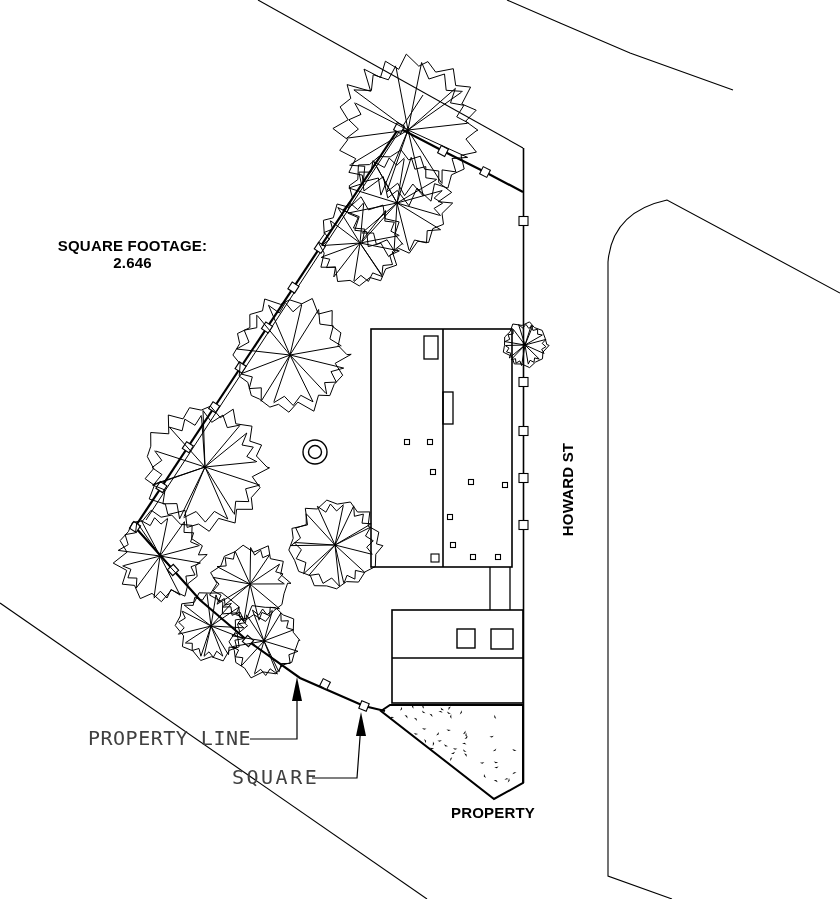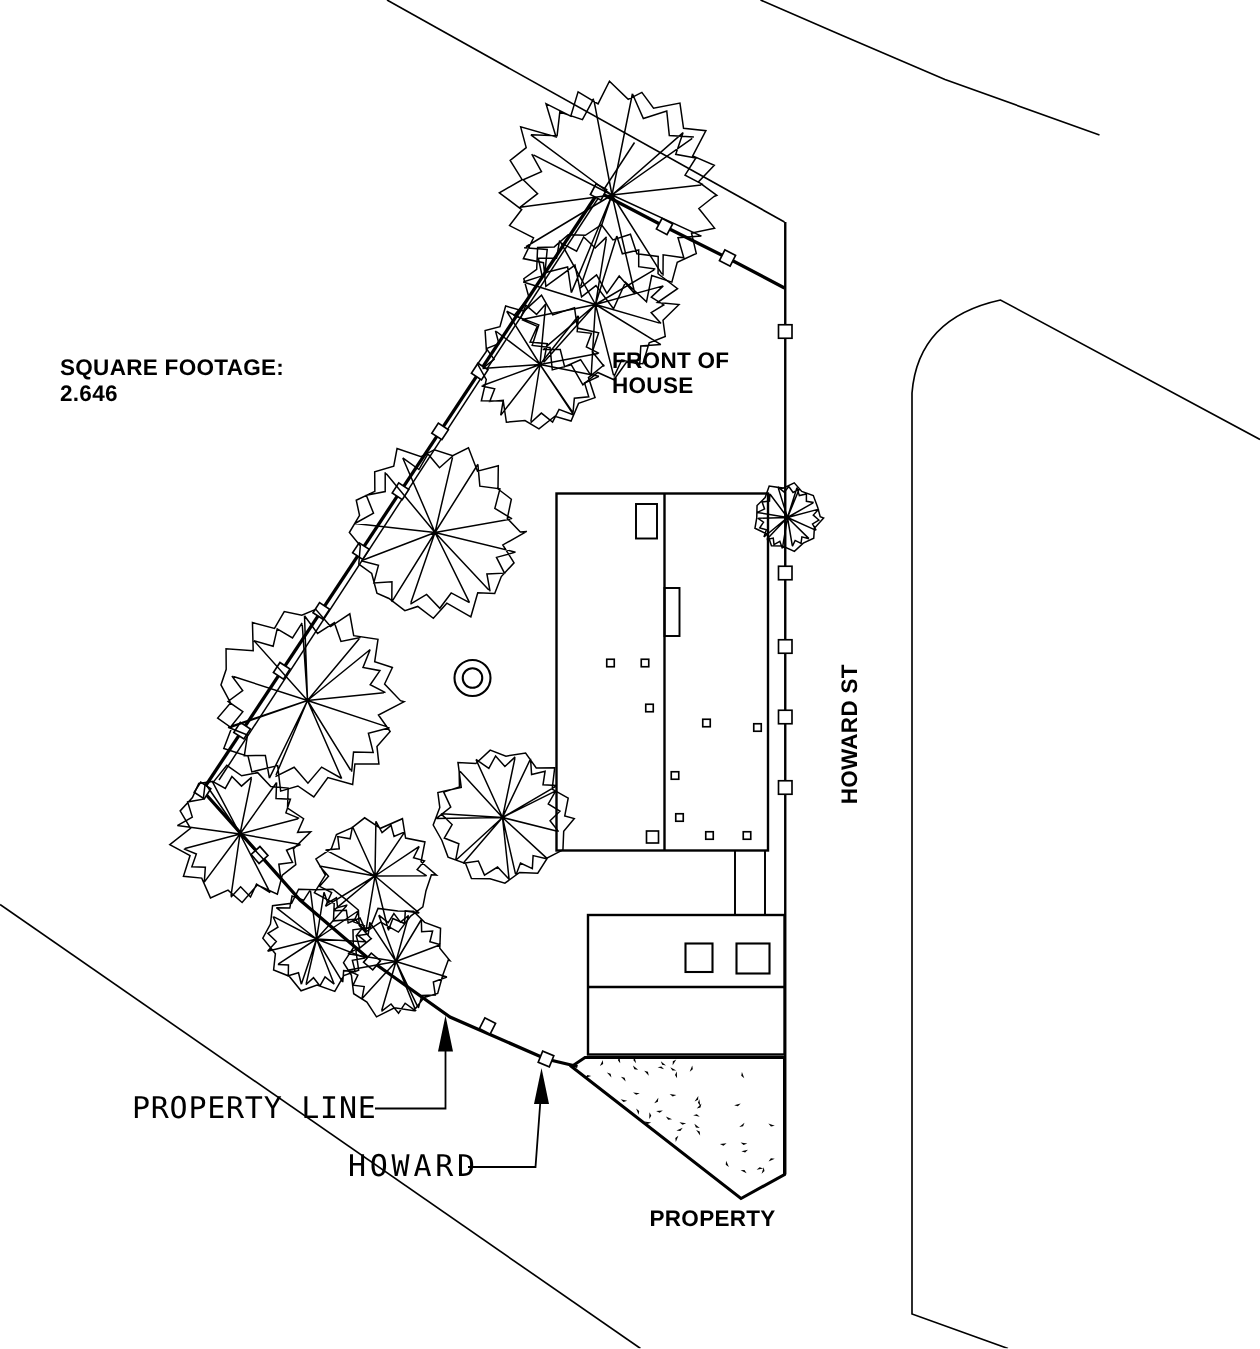--- a/index.html
+++ b/index.html
@@ -4,25 +4,25 @@
 <style>
   html,body{margin:0;padding:0;background:#fff;}
   .plan-wrap{
     position:relative;width:840px;height:899px;background:#ffffff;overflow:hidden;
     font-family:"Liberation Sans", sans-serif;
   }
   svg{position:absolute;left:0;top:0;}
   .lbl{position:absolute;color:#000;}
   .lbl-bold{
     font-family:"Liberation Sans", sans-serif;font-weight:700;font-size:15px;
-    line-height:17px;letter-spacing:.2px;white-space:pre-line;
+    line-height:17px;text-align:center;letter-spacing:.2px;white-space:pre-line;
   }
   .lbl-cad{
     font-family:"DejaVu Sans Mono", monospace;font-weight:400;font-size:20px;
-    color:#000000;letter-spacing:.5px;white-space:nowrap;
+    color:#404040;letter-spacing:.5px;white-space:nowrap;
   }
   #lbl-sqft{left:40px;top:237px;width:185px;}
   #lbl-front{left:408px;top:232px;width:120px;}
   #lbl-howard{left:517px;top:481px;width:100px;text-align:center;transform:rotate(-90deg);}
   #lbl-driveway{left:433px;top:804px;width:120px;}
   #lbl-propline{left:88px;top:726px;}
   #lbl-fence{left:232px;top:765px;letter-spacing:2.5px;}
 </style>
 </head>
 <body>
@@ -155,20 +155,18 @@
     <g id="g-leaders">
         <polyline points="250,739 297,739 297,687" fill="none" stroke="#000000" stroke-width="1.2"></polyline>
         <polygon points="297,677 292,701 302,701" fill="#000000"></polygon>
         <polyline points="312,778 357,778 361,724" fill="none" stroke="#000000" stroke-width="1.2"></polyline>
         <polygon points="361,712 356,736 366,736" fill="#000000"></polygon>
       </g>
   </svg>
 
   <div class="lbl lbl-bold" id="lbl-sqft">SQUARE FOOTAGE:
 2.646</div>
-  <div class="lbl lbl-bold" id="lbl-front">FRONT OF
-HOUSE</div>
   <div class="lbl lbl-bold" id="lbl-howard">HOWARD ST</div>
   <div class="lbl lbl-bold" id="lbl-driveway">PROPERTY</div>
   <div class="lbl lbl-cad" id="lbl-propline">PROPERTY LINE</div>
-  <div class="lbl lbl-cad" id="lbl-fence">HOWARD</div>
+  <div class="lbl lbl-cad" id="lbl-fence">SQUARE</div>
 
 </div>
 
 </body></html>

